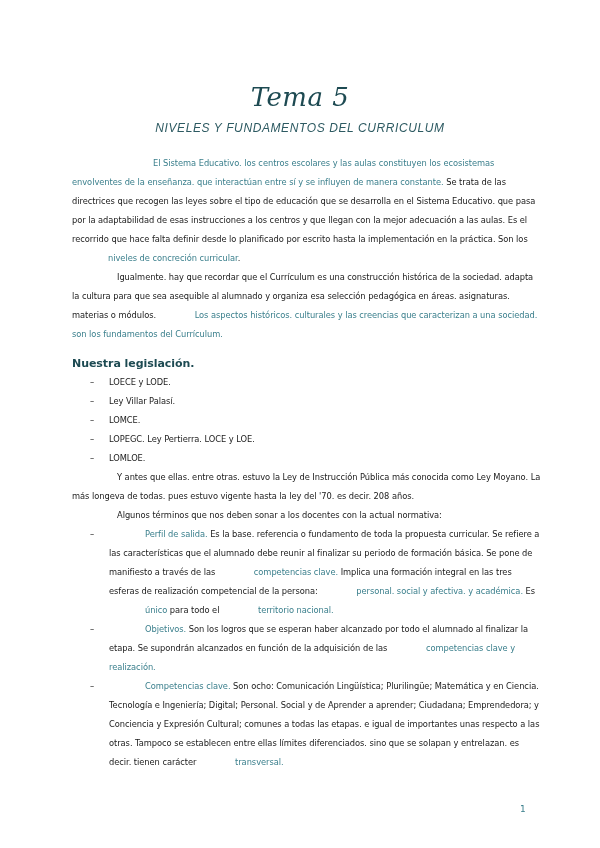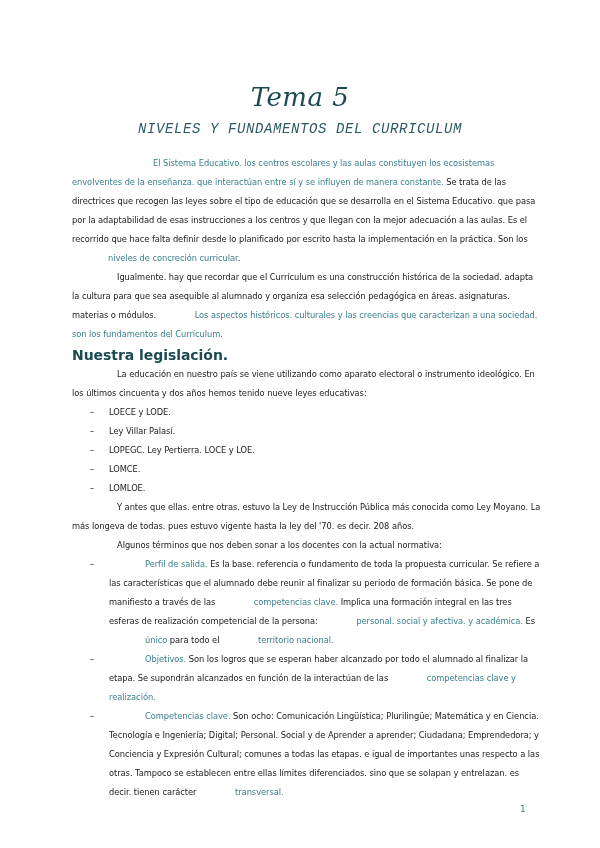--- a/index.html
+++ b/index.html
@@ -3,60 +3,59 @@
 <meta charset="utf-8">
 <style>
   html, body { margin: 0; padding: 0; background: #ffffff; }
   body { width: 600px; height: 848px; position: relative; overflow: hidden;
          font-family: "DejaVu Sans", sans-serif; color: #1a1a1a; }
   .page { position: absolute; left: 0; top: 8px; width: 600px; height: 848px; }
   .title { position: absolute; left: 0; width: 600px; top: 74px; text-align: center;
            font-family: "DejaVu Serif", serif; font-style: italic; font-size: 26px;
            color: #1d4a52; letter-spacing: 0.5px; }
   .subtitle { position: absolute; left: 0; width: 600px; top: 113px; text-align: center;
-              font-family: Liberation Mono, monospace; font-style: italic; font-size: 14px;
+              font-family: Liberation Sans, sans-serif; font-style: italic; font-size: 12px;
               color: #2d5a62; letter-spacing: 0.6px; }
   .body { position: absolute; left: 72px; width: 470px; top: 146px;
           font-size: 8.3px; line-height: 19px; letter-spacing: -0.05px; }
   p { margin: 0; text-align: left; }
   .indent { text-indent: 45px; }
   .hl { color: #3a7f8c; margin-left: 36px; }
-  .heading { font-weight: bold; color: #1d4a52; font-size: 14px; margin-top: 2px; line-height: 19px; }
+  .heading { font-weight: bold; color: #1d4a52; font-size: 11px; margin-top: 10px; line-height: 19px; }
   ul.dash { list-style: none; margin: 0; padding: 0; }
   ul.dash li { position: relative; padding-left: 37px; }
   ul.dash li::before { content: "–"; position: absolute; left: 18px; top: 0; }
   .pagenum { position: absolute; left: 520px; top: 796px; font-size: 9px; color: #3a7f8c; }
 </style>
 </head>
 <body>
 
 <div class="page">
   <div class="title">Tema 5</div>
   <div class="subtitle">NIVELES Y FUNDAMENTOS DEL CURRICULUM</div>
 
   <div class="body">
     <p class="indent"><span class="hl">El Sistema Educativo. los centros escolares y las aulas constituyen los ecosistemas envolventes de la enseñanza. que interactúan entre sí y se influyen de manera constante.</span><span> Se trata de las directrices que recogen las leyes sobre el tipo de educación que se desarrolla en el Sistema Educativo. que pasa por la adaptabilidad de esas instrucciones a los centros y que llegan con la mejor adecuación a las aulas. Es el recorrido que hace falta definir desde lo planificado por escrito hasta la implementación en la práctica. Son los </span><span class="hl">niveles de concreción curricular</span><span>.</span></p>
 
     <p class="indent"><span>Igualmente. hay que recordar que el Currículum es una construcción histórica de la sociedad. adapta la cultura para que sea asequible al alumnado y organiza esa selección pedagógica en áreas. asignaturas. materias o módulos. </span><span class="hl">Los aspectos históricos. culturales y las creencias que caracterizan a una sociedad. son los fundamentos del Currículum.</span></p>
 
     <div class="heading">Nuestra legislación.</div>
-    <p class="indent">La educación en nuestro país se viene utilizando como aparato electoral o instrumento ideológico. En los últimos cincuenta y dos años hemos tenido nueve leyes educativas:</p>
 
     <ul class="dash">
       <li>LOECE y LODE.</li>
       <li>Ley Villar Palasí.</li>
+      <li>LOMCE.</li>
       <li>LOPEGC. Ley Pertierra. LOCE y LOE.</li>
-      <li>LOMCE.</li>
       <li>LOMLOE.</li>
     </ul>
 
     <p class="indent">Y antes que ellas. entre otras. estuvo la Ley de Instrucción Pública más conocida como Ley Moyano. La más longeva de todas. pues estuvo vigente hasta la ley del '70. es decir. 208 años.</p>
     <p class="indent">Algunos términos que nos deben sonar a los docentes con la actual normativa:</p>
 
     <ul class="dash">
       <li><span class="hl">Perfil de salida.</span><span> Es la base. referencia o fundamento de toda la propuesta curricular. Se refiere a las características que el alumnado debe reunir al finalizar su periodo de formación básica. Se pone de manifiesto a través de las </span><span class="hl">competencias clave.</span><span> Implica una formación integral en las tres esferas de realización competencial de la persona: </span><span class="hl">personal. social y afectiva. y académica.</span><span> Es </span><span class="hl">único</span><span> para todo el </span><span class="hl">territorio nacional.</span></li>
-      <li><span class="hl">Objetivos.</span><span> Son los logros que se esperan haber alcanzado por todo el alumnado al finalizar la etapa. Se supondrán alcanzados en función de la interactúan de las </span><span class="hl">competencias clave y realización.</span></li>
+      <li><span class="hl">Objetivos.</span><span> Son los logros que se esperan haber alcanzado por todo el alumnado al finalizar la etapa. Se supondrán alcanzados en función de la adquisición de las </span><span class="hl">competencias clave y realización.</span></li>
       <li><span class="hl">Competencias clave.</span><span> Son ocho: Comunicación Lingüística; Plurilingüe; Matemática y en Ciencia. Tecnología e Ingeniería; Digital; Personal. Social y de Aprender a aprender; Ciudadana; Emprendedora; y Conciencia y Expresión Cultural; comunes a todas las etapas. e igual de importantes unas respecto a las otras. Tampoco se establecen entre ellas límites diferenciados. sino que se solapan y entrelazan. es decir. tienen carácter </span><span class="hl">transversal.</span></li>
     </ul>
   </div>
 
   <div class="pagenum">1</div>
 </div>
 
 </body></html>

